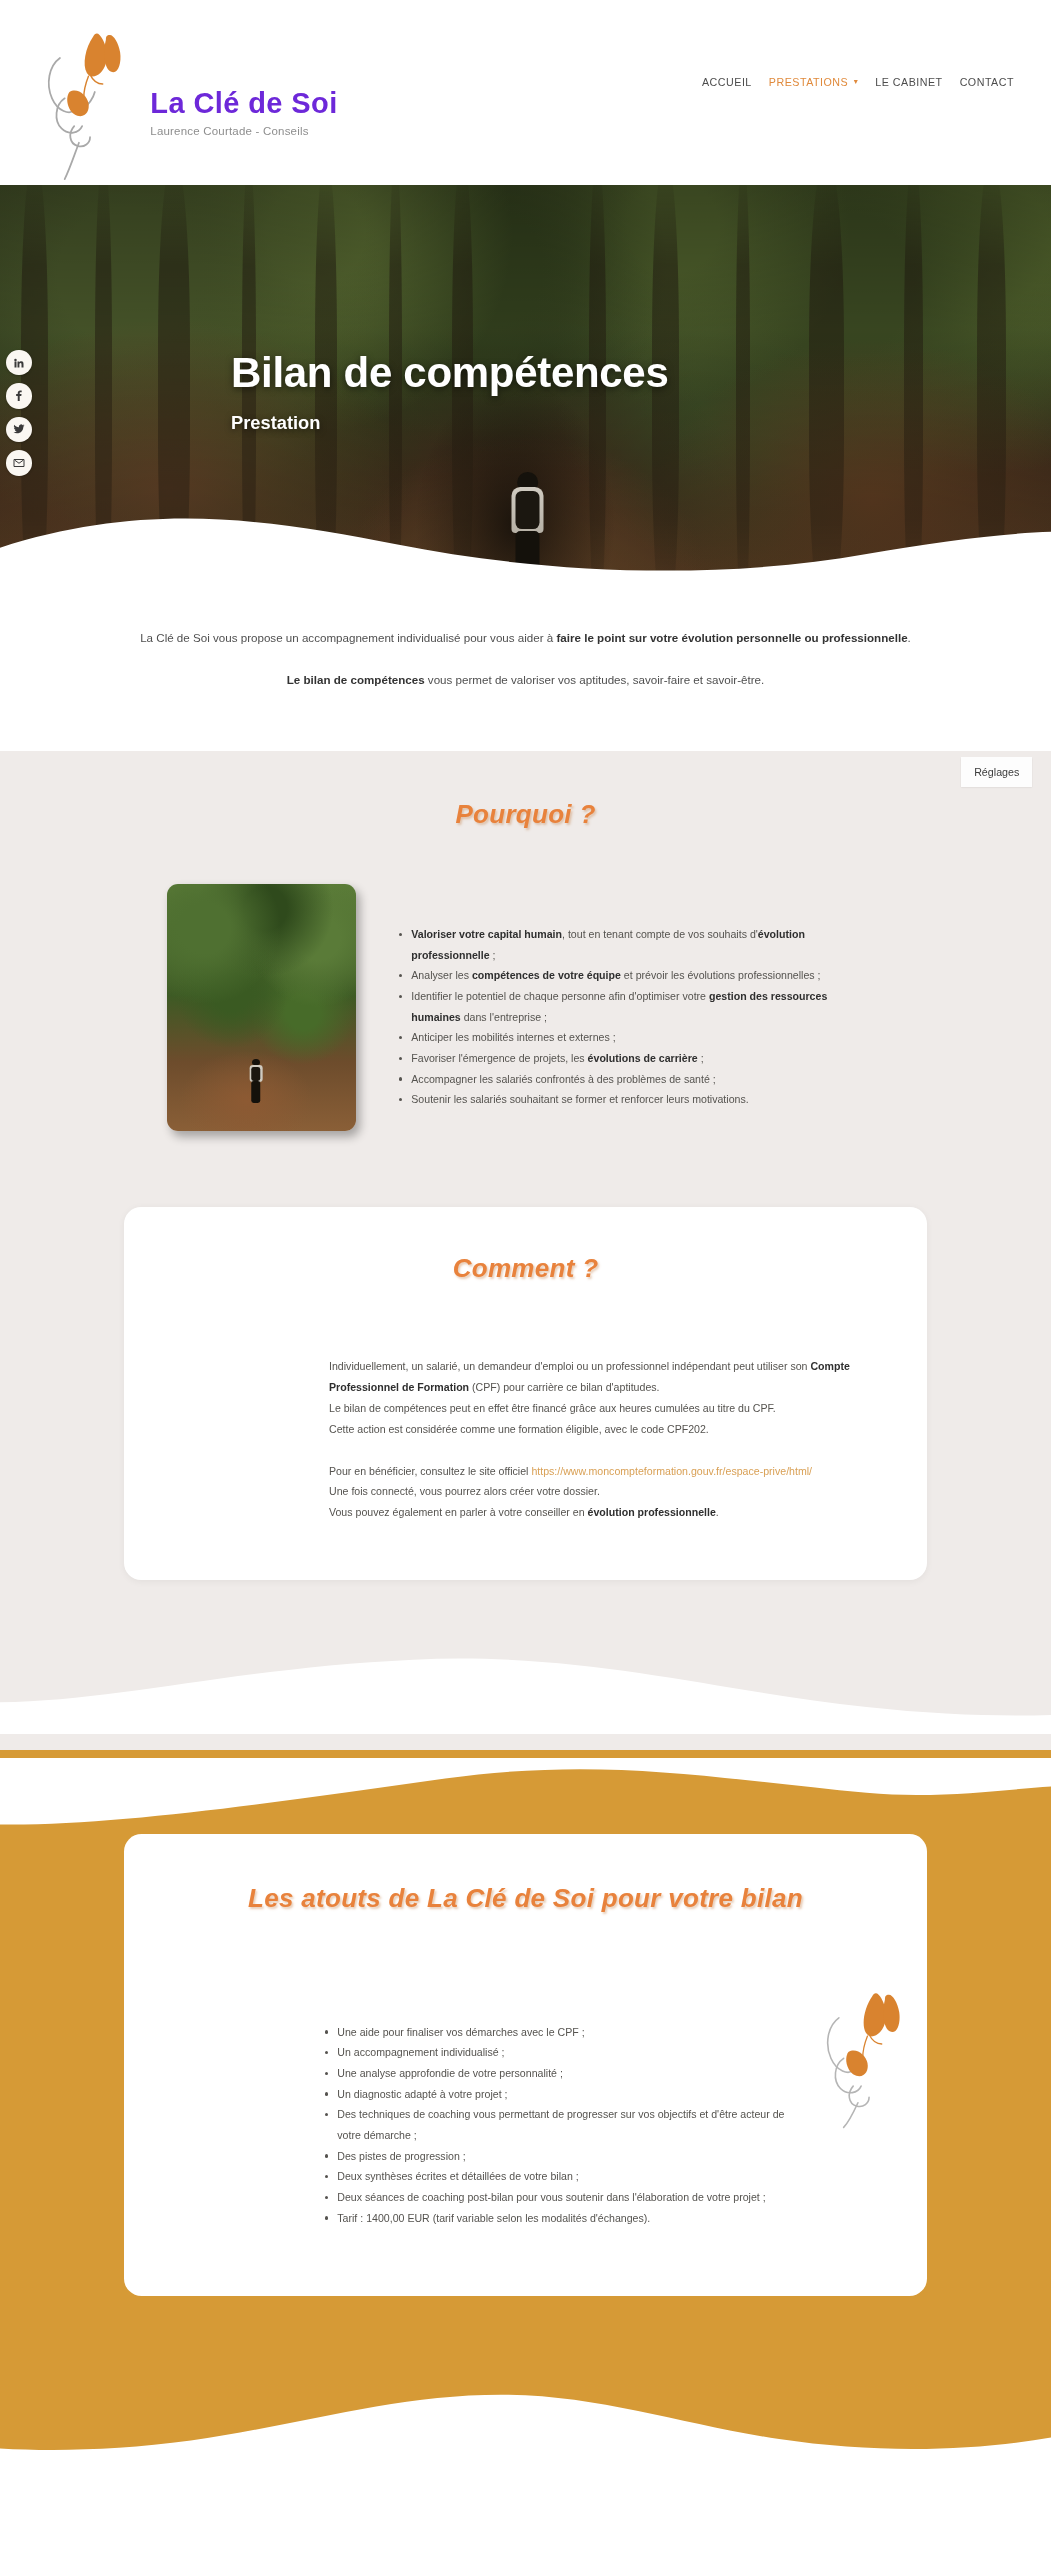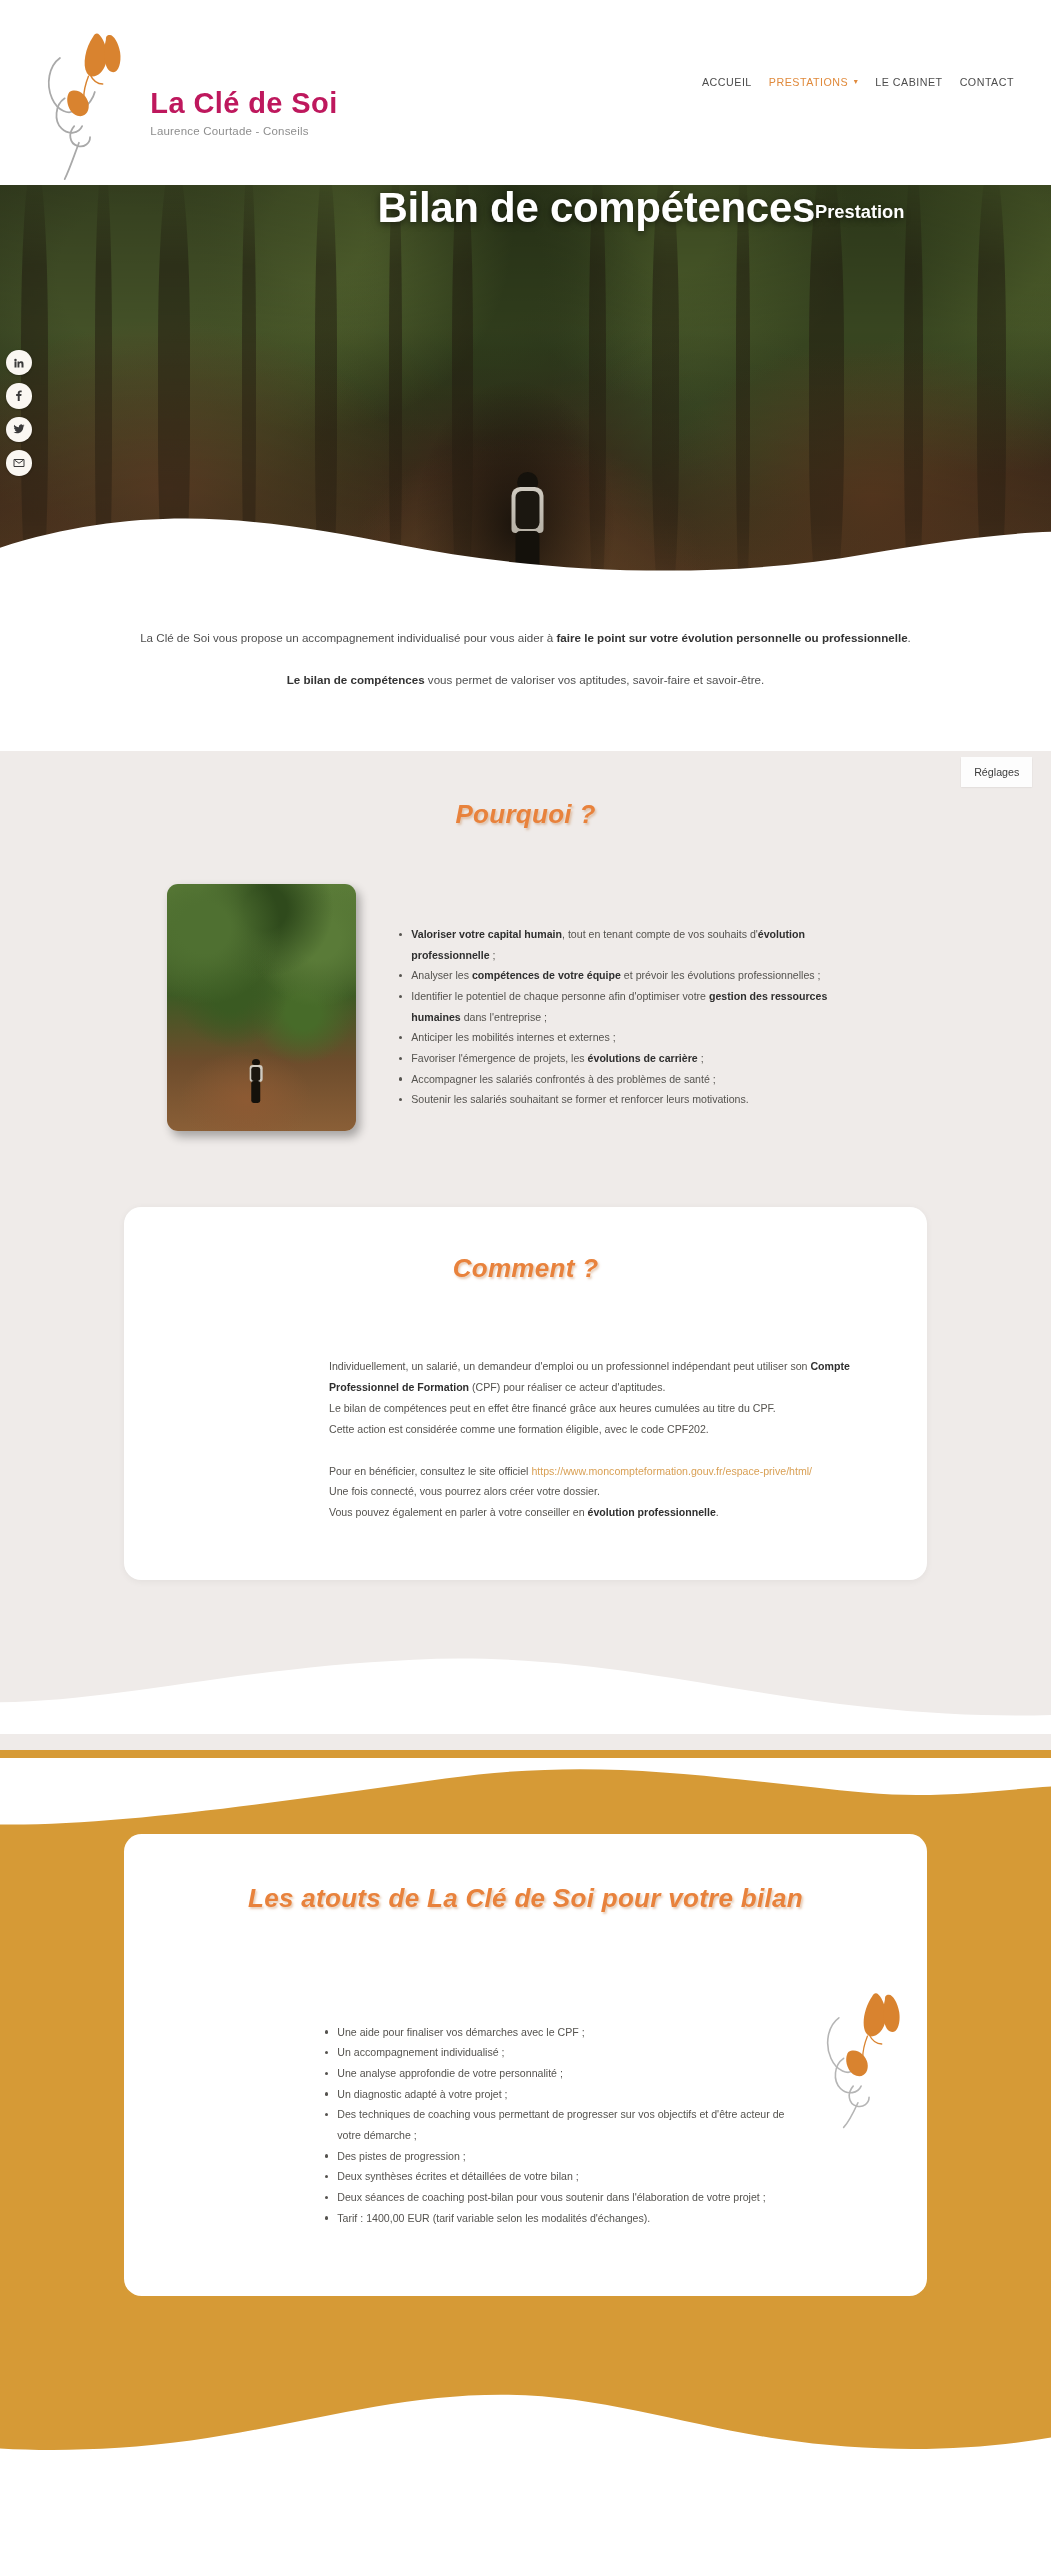--- a/index.html
+++ b/index.html
@@ -25,21 +25,21 @@
     align-items: center;
     padding-left: 33px;
     padding-top: 22px;
   }
   .logo-mark { width: 103px; height: 159px; position: relative; flex: none; }
   .logo-mark svg { position: absolute; top: 0; left: 0; }
   .brand-text { margin-left: 14.3px; margin-top: 22px; }
   .brand-title {
     font-size: 29px;
     font-weight: bold;
-    color: #be185d;
+    color: #6d28d9;
     letter-spacing: 0.4px;
     line-height: 1.1;
   }
   .brand-sub {
     font-size: 11.5px;
     color: #8e8e8e;
     margin-top: 5.6px;
     letter-spacing: 0.2px;
   }
   .main-nav {
@@ -118,21 +118,21 @@
   .walker-pack {
     position: absolute; left: 50%; top: 19px; transform: translateX(-50%);
     width: 24px; height: 38px; border-radius: 6.4px; background: #1b1710;
   }
   .walker-legs {
     position: absolute; left: 50%; top: 59px; transform: translateX(-50%);
     width: 24px; height: 59px; background: #14110b; border-radius: 4.8px 4.8px 2.4px 2.4px;
   }
   .hero-inner {
     position: absolute; inset: 0;
-    display: flex; flex-direction: row; justify-content: center;
+    display: flex; flex-direction: column; justify-content: center;
     padding-left: 231px;
     z-index: 5;
   }
   .hero-title {
     color: #ffffff;
     font-size: 42px;
     font-weight: bold;
     letter-spacing: -0.3px;
     text-shadow: 0 1.6px 7.2px rgba(0,0,0,.55);
     line-height: 1.1;
@@ -444,21 +444,21 @@
         <li><span>Favoriser l'émergence de projets, les </span><b>évolutions de carrière</b><span> ;</span></li>
         <li><span>Accompagner les salariés confrontés à des problèmes de santé ;</span></li>
         <li><span>Soutenir les salariés souhaitant se former et renforcer leurs motivations.</span></li>
       </ul>
     </div>
   </div>
 
   <div class="comment-card">
     <h2 class="section-heading">Comment ?</h2>
     <div class="comment-body">
-      <p><span>Individuellement, un salarié, un demandeur d'emploi ou un professionnel indépendant peut utiliser son </span><b>Compte Professionnel de Formation</b><span> (CPF) pour réaliser ce acteur d'aptitudes.</span></p>
+      <p><span>Individuellement, un salarié, un demandeur d'emploi ou un professionnel indépendant peut utiliser son </span><b>Compte Professionnel de Formation</b><span> (CPF) pour carrière ce bilan d'aptitudes.</span></p>
       <p>Le bilan de compétences peut en effet être financé grâce aux heures cumulées au titre du CPF.</p>
       <p>Cette action est considérée comme une formation éligible, avec le code CPF202.</p>
       <div class="gap"></div>
       <p><span>Pour en bénéficier, consultez le site officiel </span><a class="cpf-link">https://www.moncompteformation.gouv.fr/espace-prive/html/</a></p>
       <p>Une fois connecté, vous pourrez alors créer votre dossier.</p>
       <p><span>Vous pouvez également en parler à votre conseiller en </span><b>évolution professionnelle</b><span>.</span></p>
     </div>
   </div>
 
   <svg class="wave-grey-white" viewBox="0 0 1322 110" preserveAspectRatio="none">

